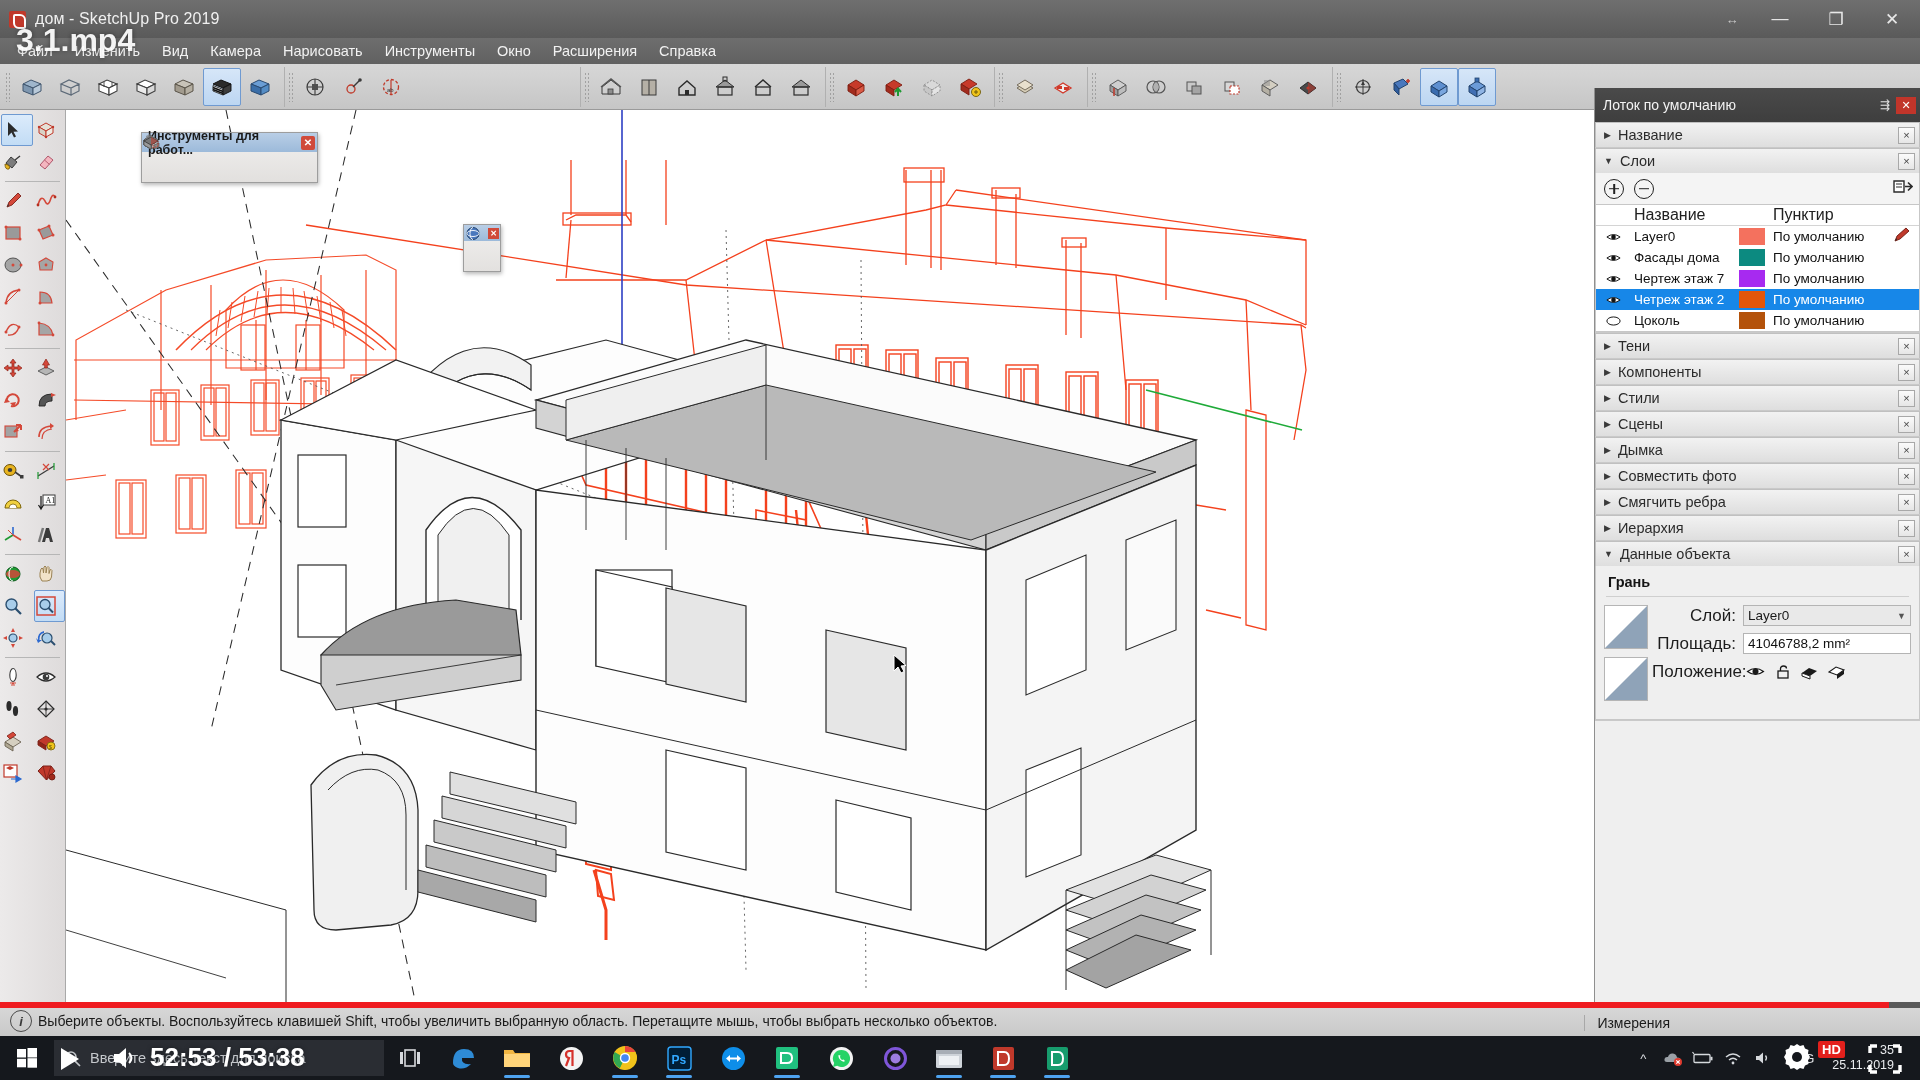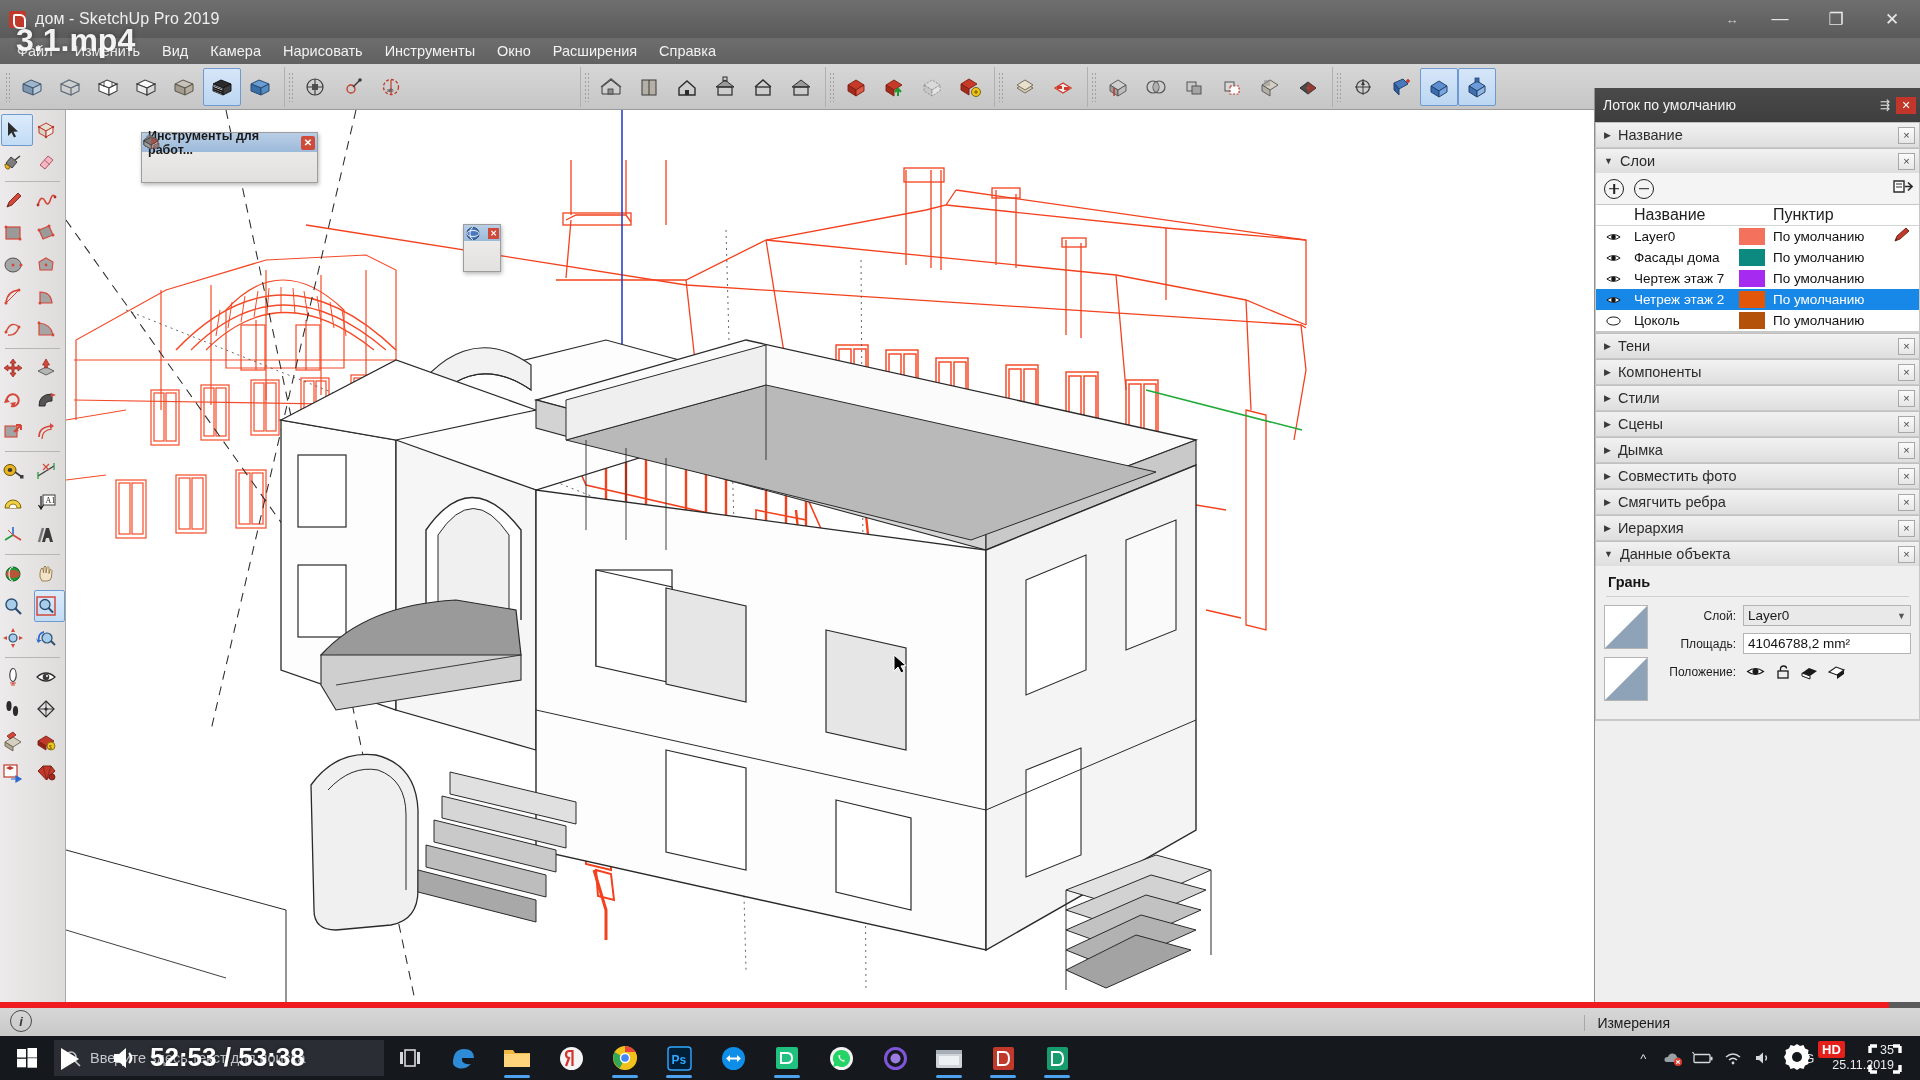--- a/index.html
+++ b/index.html
@@ -132,21 +132,21 @@
   .ei-body { background:#efefef; border:1px solid #c7c7c7; border-top:none;
     padding:6px 8px 10px 8px; }
   .ei-type { font-size:14.5px; font-weight:bold; color:#151515; margin:2px 0 6px 4px; }
   .ei-sep { height:1px; background:#cfcfcf; margin:0 2px 8px 2px; }
   .ei-main { display:flex; }
   .ei-thumbs { width:48px; }
   .ei-thumb { width:44px; height:44px; border:1px solid #b5b5b5; background:#fff;
     margin-bottom:8px; position:relative; overflow:hidden; }
   .ei-fields { flex:1; }
   .ei-row { display:flex; align-items:center; margin-bottom:7px; }
-  .ei-lab { font-size:12px; color:#1c1c1c; text-align:right; width:84px;
+  .ei-lab { font-size:17px; color:#1c1c1c; text-align:right; width:84px;
     margin-right:7px; }
   .ei-select { flex:1; height:21px; border:1px solid #b4b4b4; background:#e9e9e9;
     display:flex; align-items:center; padding:0 4px; font-size:13.5px; color:#1a1a1a; }
   .ei-chev { margin-left:auto; font-size:9px; color:#555; }
   .ei-input { flex:1; height:21px; border:1px solid #b4b4b4; background:#fff;
     display:flex; align-items:center; padding:0 4px; font-size:13.5px; color:#111; }
   .ei-icons { display:flex; gap:2px; }
   .ei-ibtn { width:25px; height:21px; display:flex; align-items:center; justify-content:center;
     border:1px solid transparent; }
 
@@ -1387,20 +1387,21 @@
             </div>
           </div>
         </div>
       </div>
     </div>
 
   </div>
 
   <div class="statusbar">
     <div class="sb-info">i</div>
+    <div class="sb-text">Выберите объекты. Воспользуйтесь клавишей Shift, чтобы увеличить выбранную область. Перетащите мышь, чтобы выбрать несколько объектов.</div>
     <div class="sb-meas">
       <div class="sb-meas-lab">Измерения</div>
       <div class="sb-meas-in"></div>
     </div>
   </div>
 
   <div class="vid-bar">
     <div class="vid-prog" style="width: 98.4%; background: rgb(239, 27, 32);"></div>
   </div>
 

